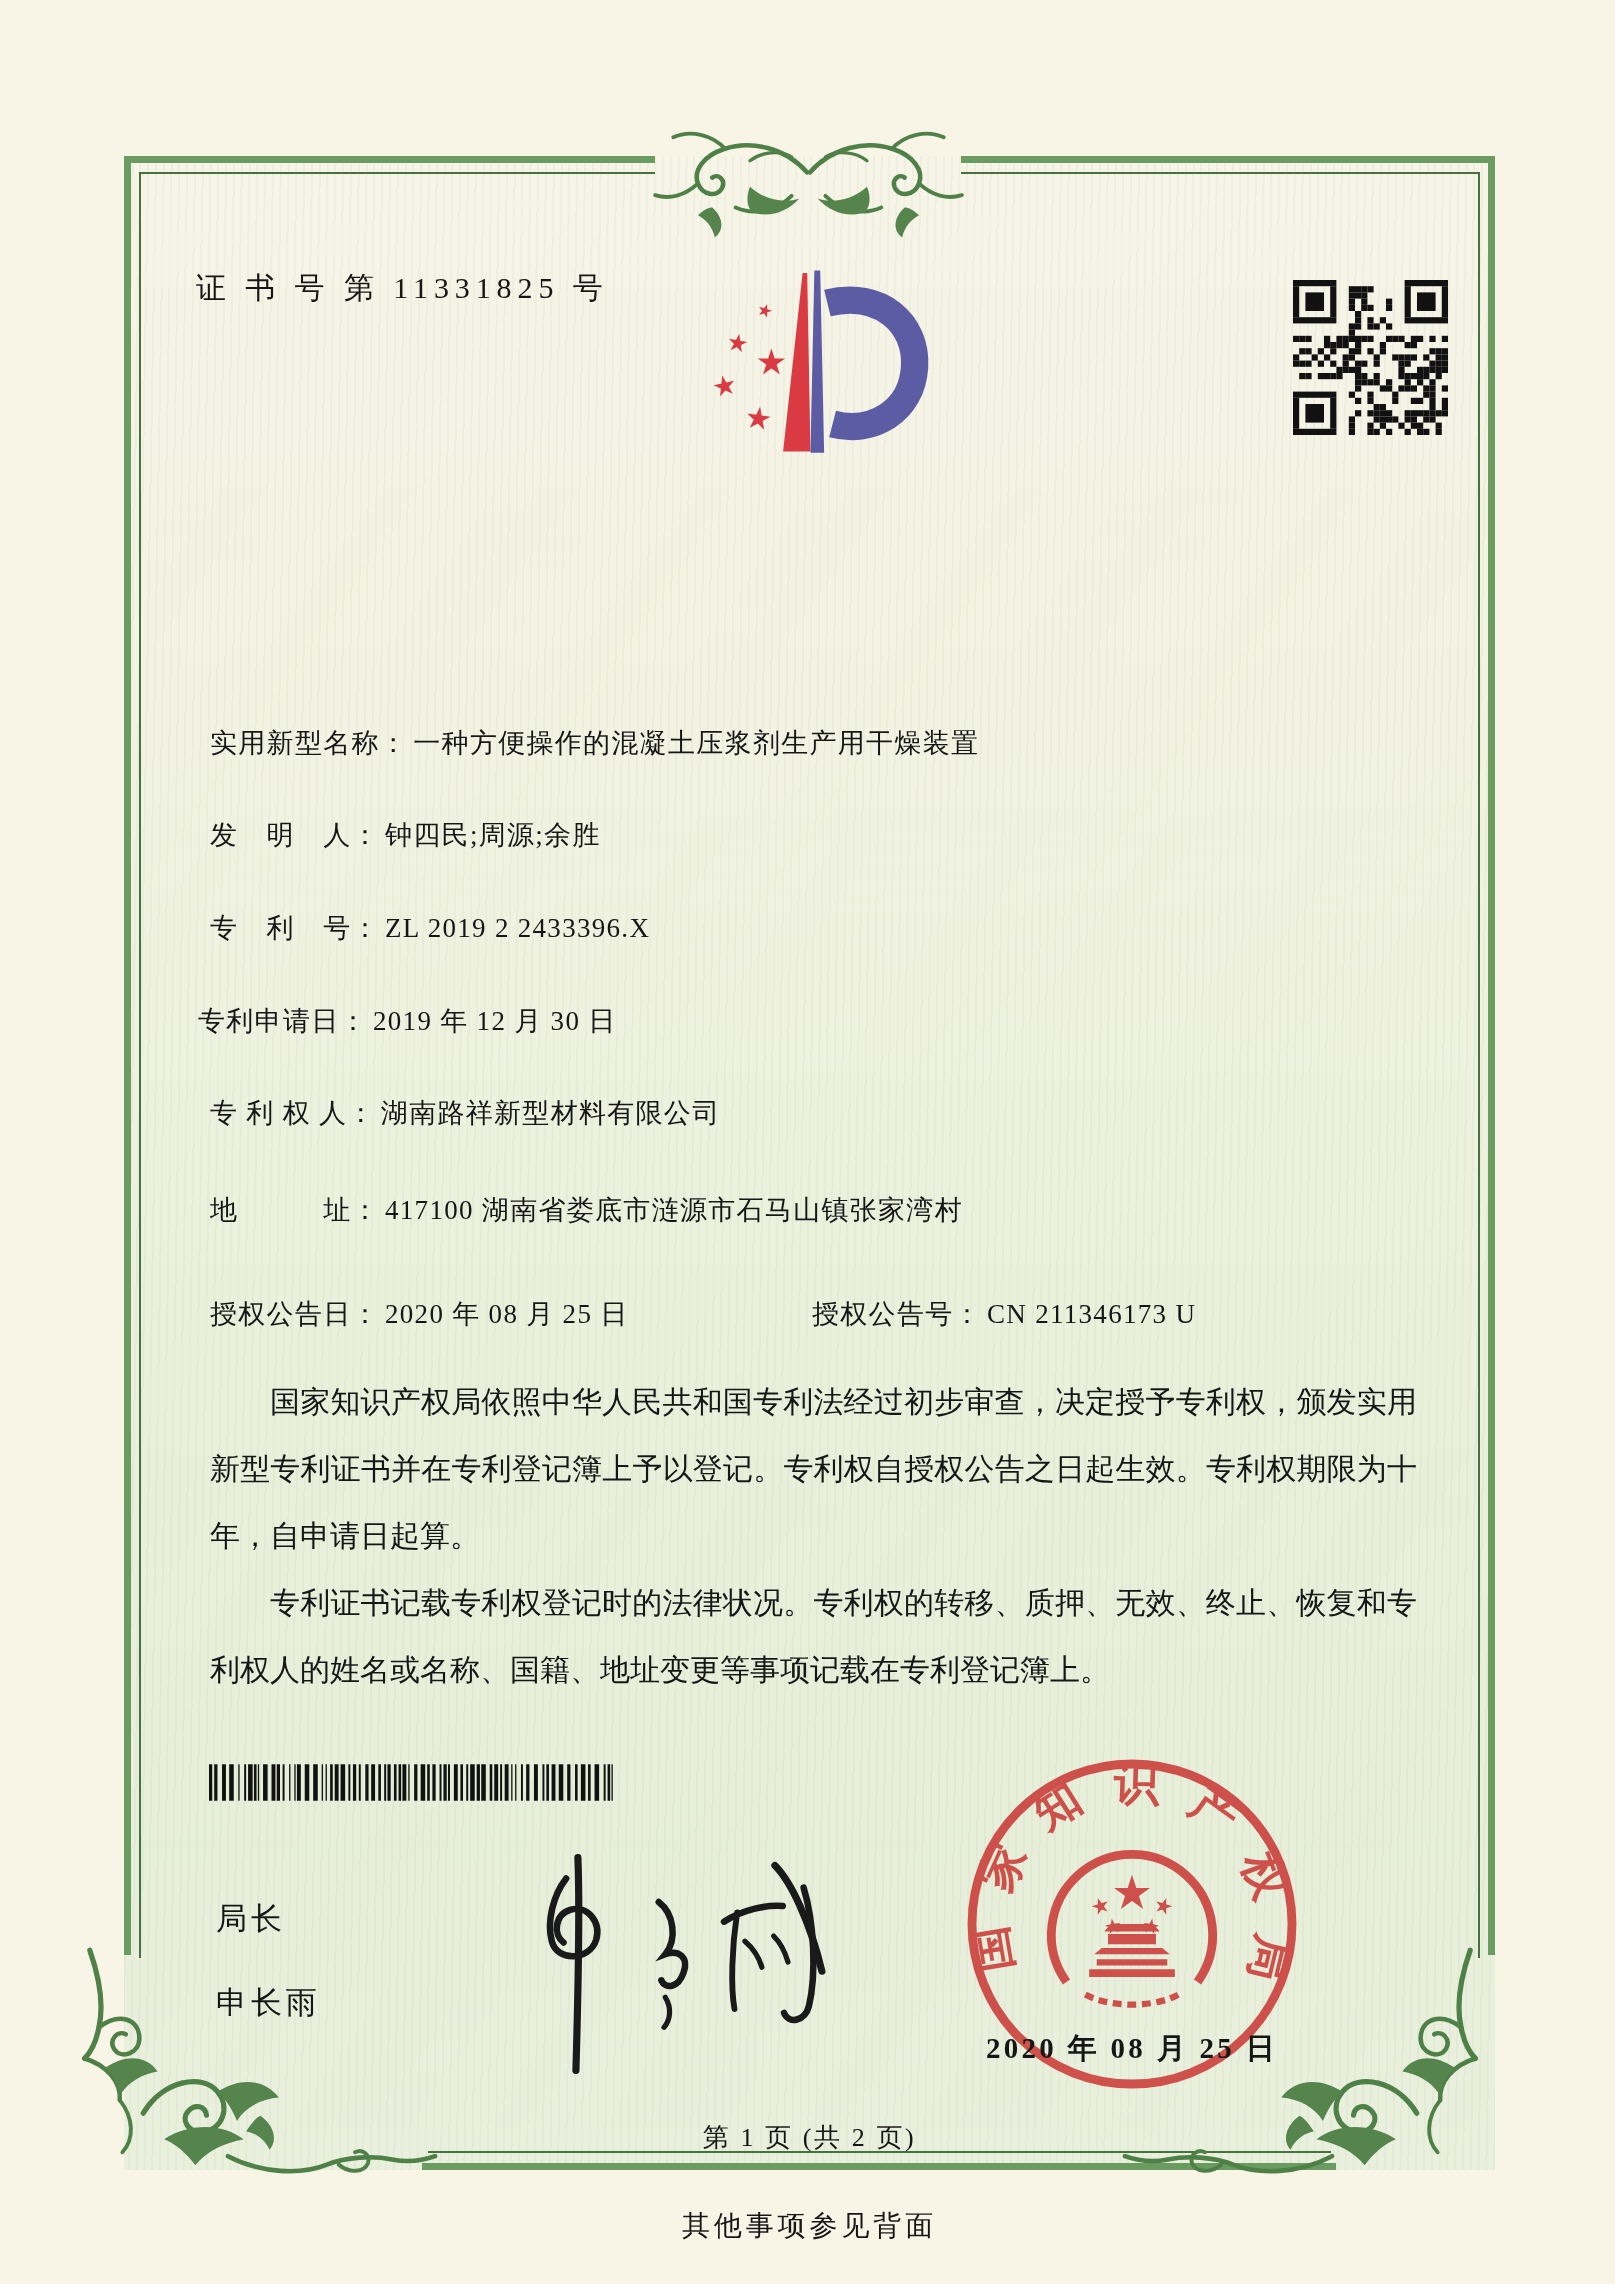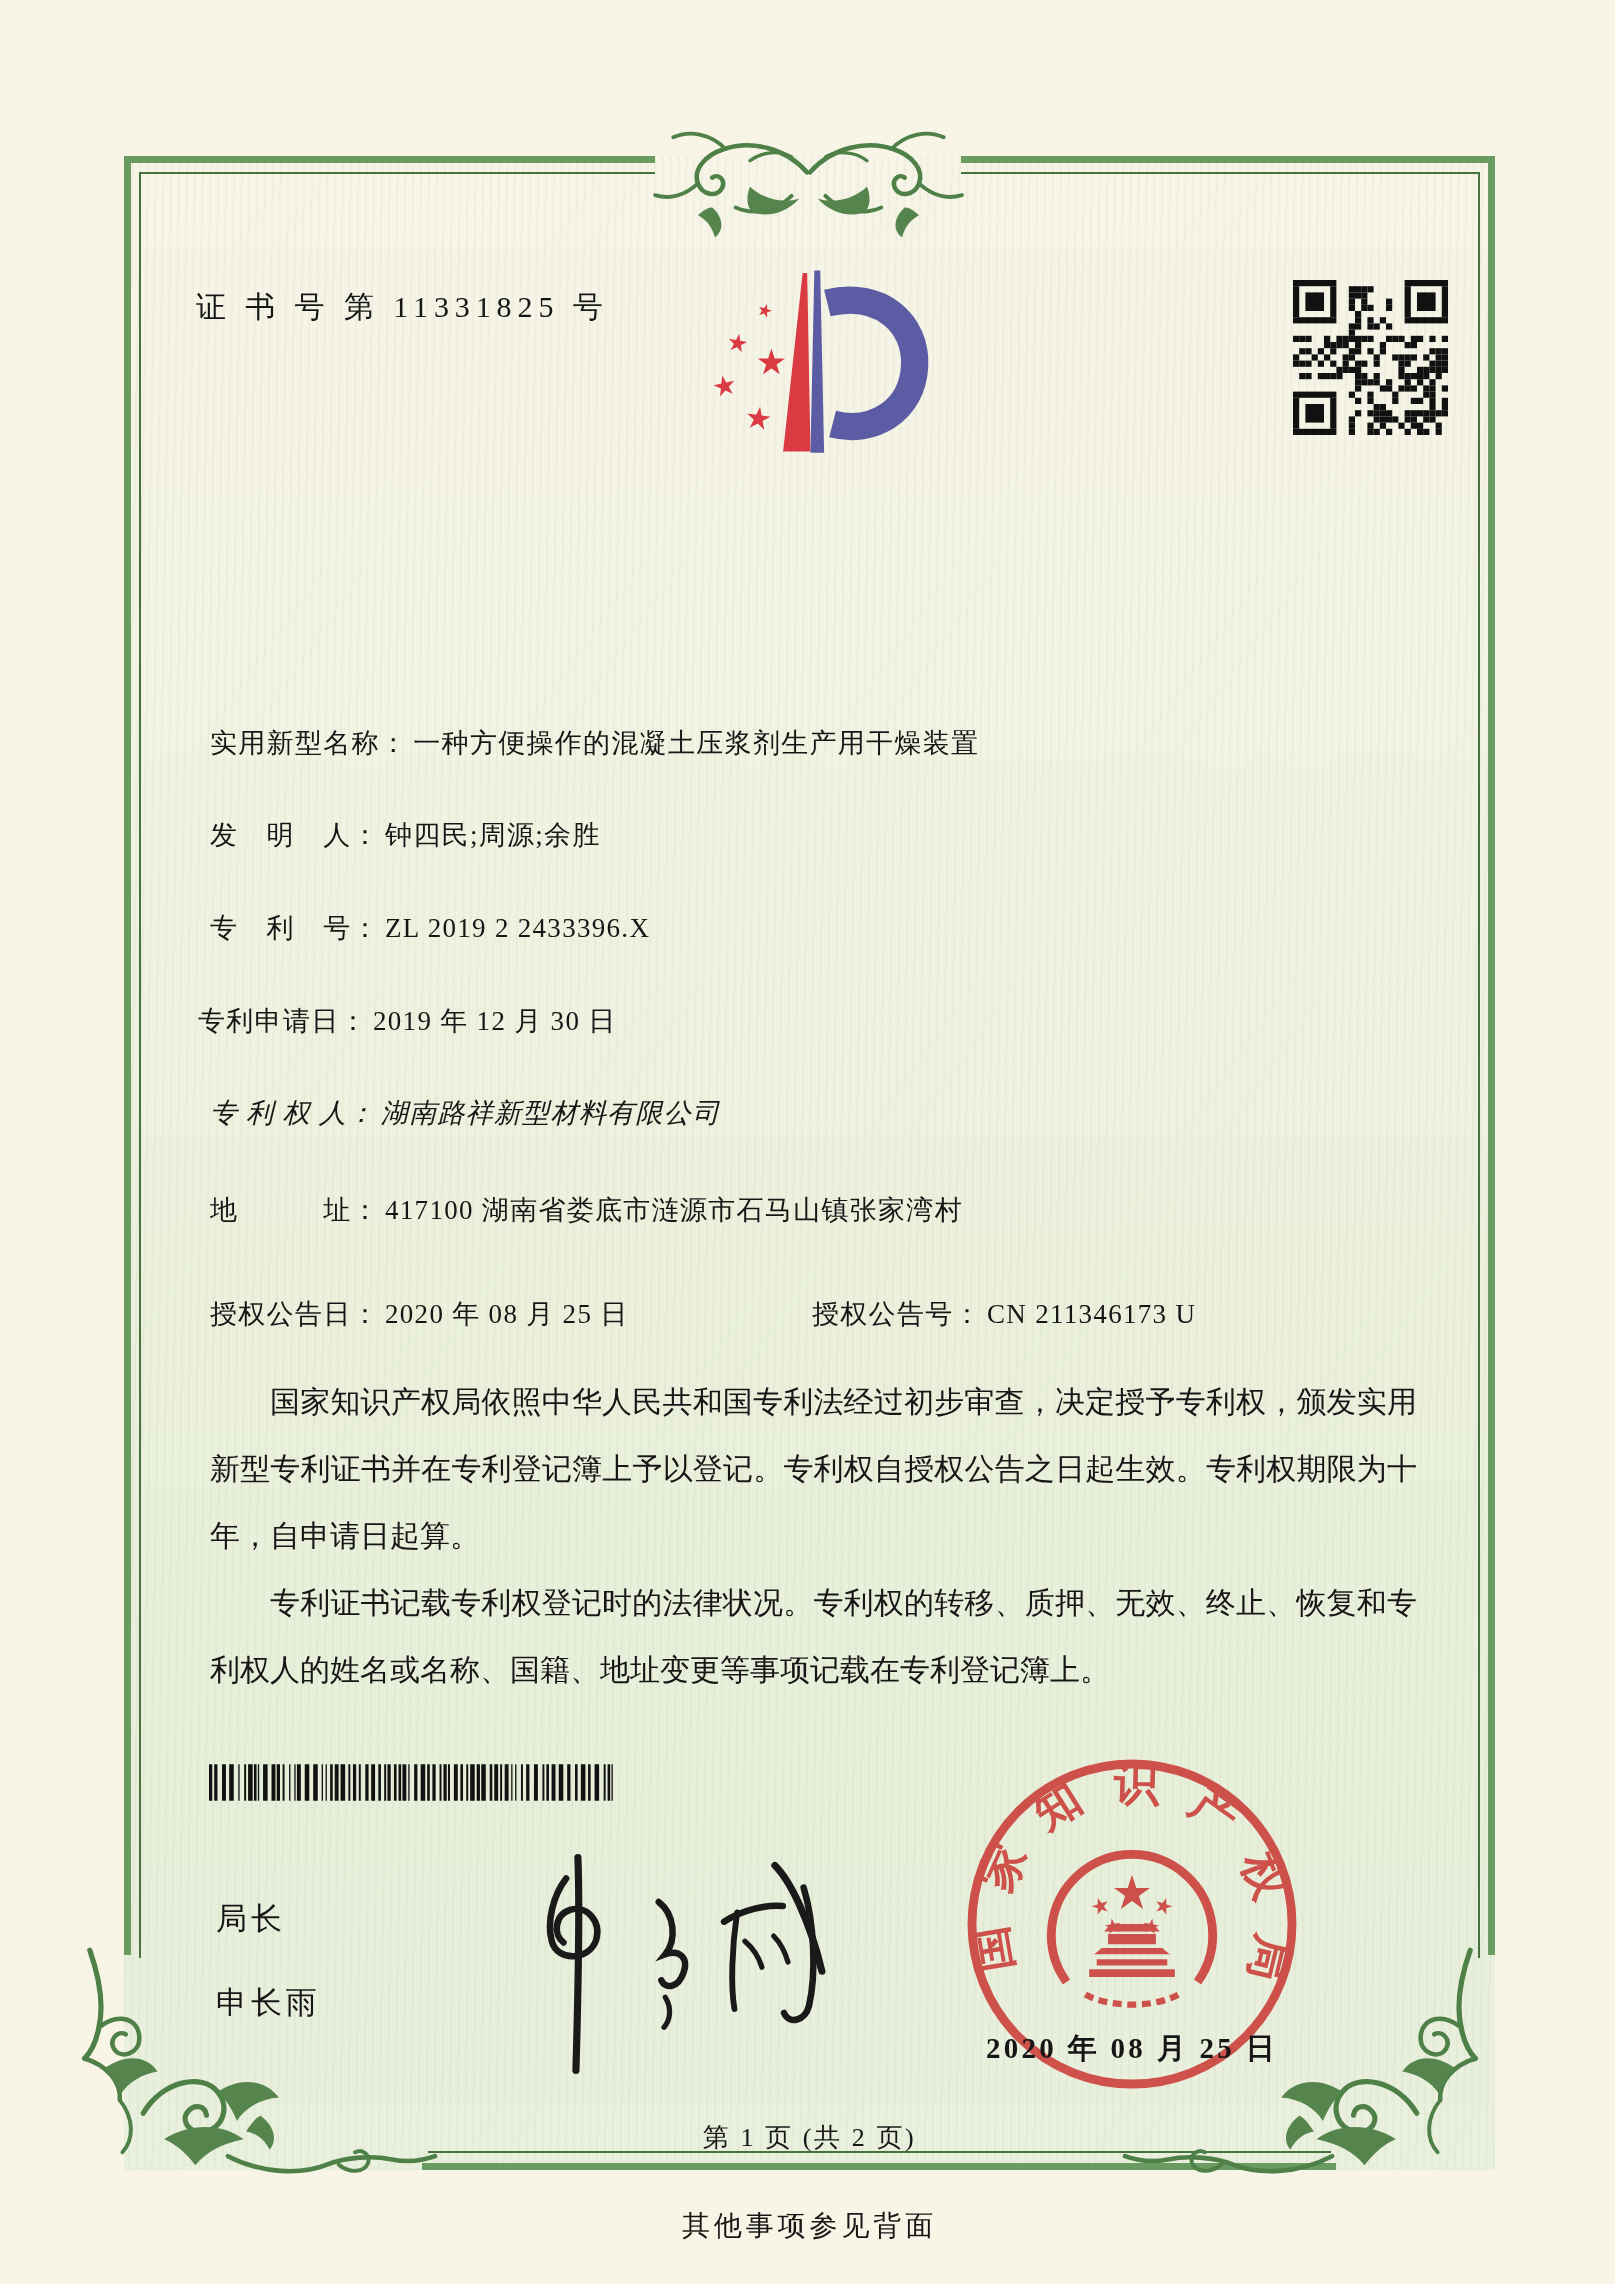--- a/index.html
+++ b/index.html
@@ -83,21 +83,21 @@
 
   <svg style="left:65px;top:1949px;" width="378" height="228" viewBox="0 0 580 350">
     <use href="#cornerFlo"></use>
   </svg>
   <svg style="left:1117px;top:1949px;" width="378" height="228" viewBox="0 0 580 350">
     <g transform="translate(580,0) scale(-1,1)">
         <use href="#cornerFlo"></use>
       </g>
   </svg>
 
-  <div class="abs certno" style="left:196px;top:287px;">证 书 号 第 11331825 号</div>
+  <div class="abs certno" style="left:196px;top:268px;">证 书 号 第 11331825 号</div>
 
   <svg style="left:688px;top:264px;" width="241" height="205" viewBox="0 0 370 315">
     <defs>
         <path id="star5" d="M0,-10 L5.878,8.09 L-9.511,-3.09 L9.511,-3.09 L-5.878,8.09 Z"></path>
       </defs>
     <g fill="#da3b43">
       <use href="#star5" transform="translate(118,72) scale(1.1) rotate(18)"></use>
       <use href="#star5" transform="translate(76,122) scale(1.5) rotate(10)"></use>
       <use href="#star5" transform="translate(128,152) scale(2.2) rotate(0)"></use>
       <use href="#star5" transform="translate(56,188) scale(1.7) rotate(-12)"></use>
@@ -313,21 +313,21 @@
   </div>
   <div class="abs row" style="left:210px;top:817px;">
     <span class="lbl">发　明　人：</span><span>钟四民;周源;余胜</span>
   </div>
   <div class="abs row" style="left:210px;top:910px;">
     <span class="lbl">专　利　号：</span><span>ZL 2019 2 2433396.X</span>
   </div>
   <div class="abs row" style="left:198px;top:1003px;">
     <span class="lbl">专利申请日：</span><span>2019 年 12 月 30 日</span>
   </div>
-  <div class="abs row" style="left:210px;top:1095px;font-style:italic;">
+  <div class="abs row" style="left:210px;top:1095px;">
     <span class="lbl">专 利 权 人：</span><span>湖南路祥新型材料有限公司</span>
   </div>
   <div class="abs row" style="left:210px;top:1192px;">
     <span class="lbl">地　　　址：</span><span>417100 湖南省娄底市涟源市石马山镇张家湾村</span>
   </div>
   <div class="abs row" style="left:210px;top:1296px;">
     <span class="lbl">授权公告日：</span><span>2020 年 08 月 25 日</span>
   </div>
   <div class="abs row" style="left:812px;top:1296px;">
     <span class="lbl">授权公告号：</span><span>CN 211346173 U</span>

